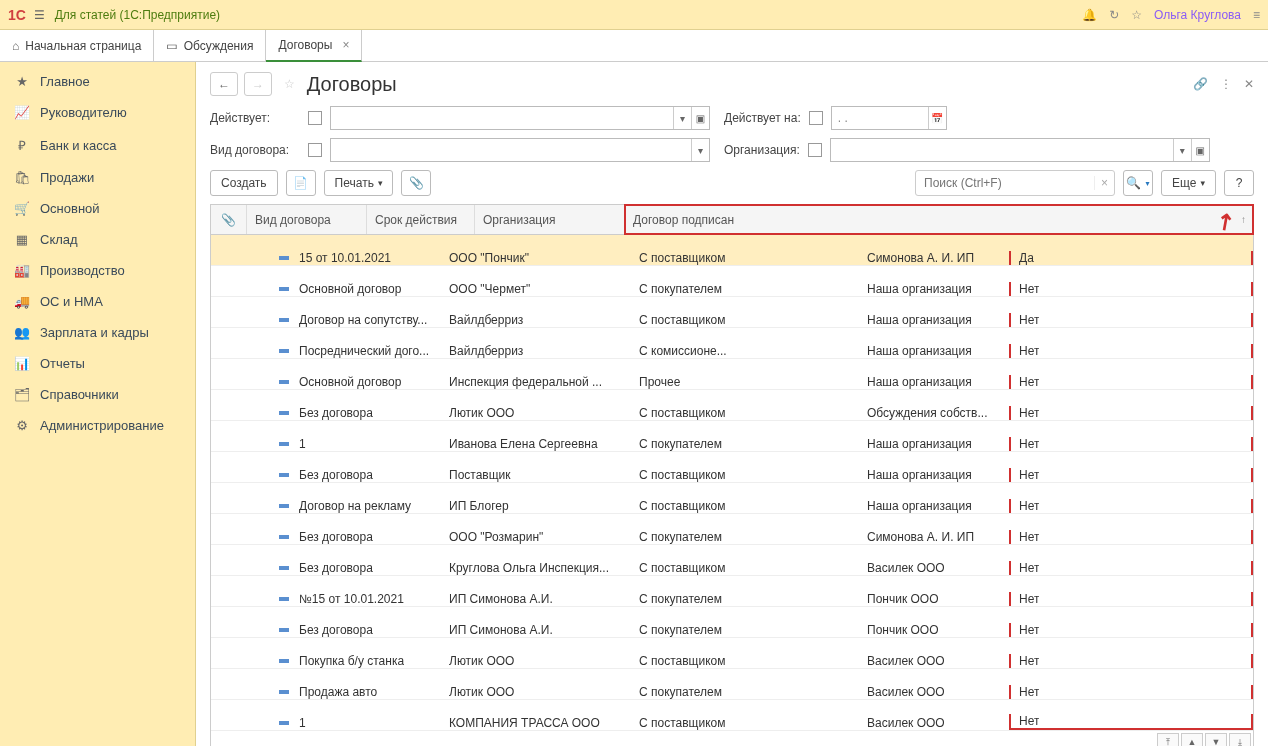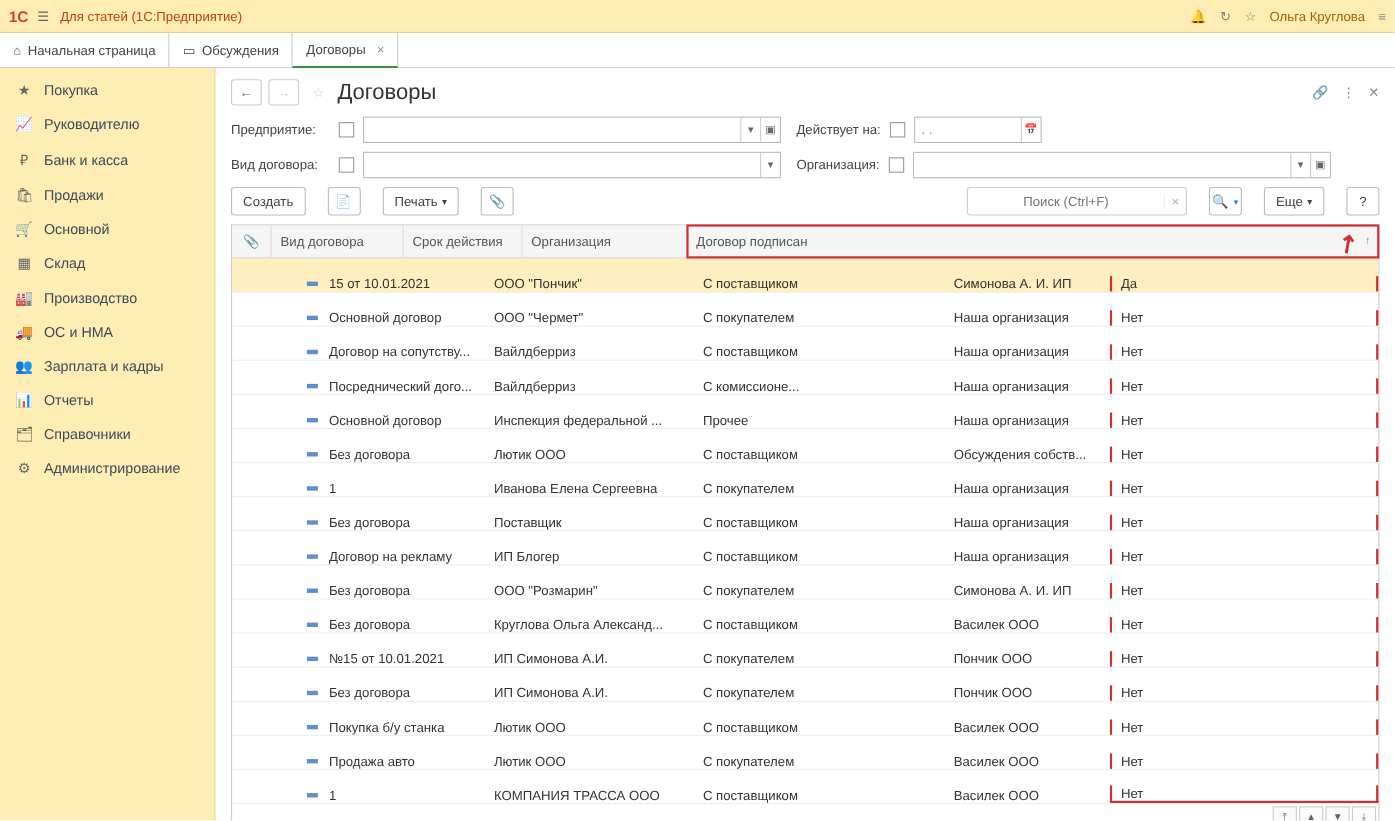--- a/index.html
+++ b/index.html
@@ -1,23 +1,23 @@
 <!DOCTYPE html>
 <html><head>
 <meta charset="utf-8">
 <style>
 * { box-sizing: border-box; margin: 0; padding: 0; }
 body { font-family: Arial, sans-serif; font-size: 12px; background: #fff; color: #333; }
 .app-header { background: #ffedb3; height: 30px; display: flex; align-items: center; padding: 0 8px; border-bottom: 1px solid #e0d090; }
 .app-header .logo { color: #d04040; font-weight: bold; font-size: 14px; margin-right: 8px; }
 .app-header .hamburger { margin-right: 10px; cursor: pointer; color: #666; }
-.app-header .title { flex: 1; color: #c2410c; }
+.app-header .title { flex: 1; color: #4d7c0f; }
 .app-header .right-icons { display: flex; gap: 12px; align-items: center; color: #888; }
 .app-header .right-icons span { cursor: pointer; }
-.app-header .user { color: #a16207; }
+.app-header .user { color: #8b5cf6; }
 .tabs-bar { background: #fff; height: 32px; display: flex; align-items: center; border-bottom: 1px solid #ccc; }
 .tab { padding: 0 12px; height: 32px; display: flex; align-items: center; gap: 6px; border-right: 1px solid #ccc; cursor: pointer; color: #444; }
 .tab.active { border-bottom: 2px solid #3a8f3a; }
 .tab .home-icon { color: #666; }
 .tab .chat-icon { color: #444; }
 .tab .close-x { color: #888; margin-left: 4px; }
 .main-area { display: flex; height: calc(746px - 62px); }
 .sidebar { width: 196px; background: #ffedb3; border-right: 1px solid #e0d090; padding-top: 4px; }
 .sidebar-item { display: flex; align-items: center; gap: 10px; padding: 8px 14px; cursor: pointer; color: #3a4a5a; font-size: 13px; }
 .sidebar-item .si-icon { width: 16px; text-align: center; color: #666; }
@@ -29,25 +29,25 @@
 .page-title { font-size: 20px; color: #333; flex: 1; }
 .header-right { display: flex; gap: 12px; color: #888; }
 .header-right span { cursor: pointer; }
 .filter-row { display: flex; align-items: center; gap: 8px; margin-bottom: 8px; }
 .filter-label { min-width: 90px; color: #444; }
 .filter-check { width: 14px; height: 14px; border: 1px solid #999; cursor: pointer; }
 .filter-input { border: 1px solid #bbb; height: 24px; display: flex; align-items: center; background: #fff; }
 .filter-input .fi-body { flex: 1; padding: 0 6px; color: #888; }
 .filter-input .fi-btn { width: 18px; height: 100%; border-left: 1px solid #ccc; display: flex; align-items: center; justify-content: center; cursor: pointer; color: #666; font-size: 10px; }
 .date-input { width: 116px; }
-.toolbar { display: flex; align-items: center; gap: 20px; margin-bottom: 8px; }
+.toolbar { display: flex; align-items: center; gap: 8px; margin-bottom: 8px; }
 .tb-btn { border: 1px solid #bbb; background: #fff; height: 26px; padding: 0 10px; display: flex; align-items: center; cursor: pointer; border-radius: 3px; gap: 4px; color: #444; }
 .tb-btn.icon-only { padding: 0 6px; width: 30px; justify-content: center; }
 .tb-search { border: 1px solid #ccc; height: 26px; width: 200px; display: flex; align-items: center; border-radius: 3px; }
-.tb-search input { border: none; outline: none; flex: 1; padding: 0 8px; font-size: 12px; text-align: center; }
+.tb-search input { border: none; outline: none; flex: 1; padding: 0 8px; font-size: 12px; }
 .tb-search .clear-x { padding: 0 6px; color: #aaa; cursor: pointer; border-left: 1px solid #eee; }
 .toolbar-spacer { flex: 1; }
 .table-wrap { border: 1px solid #ccc; position: relative; }
 .table-header { display: flex; background: #f5f5f5; border-bottom: 1px solid #ccc; height: 30px; }
 .th { padding: 0 8px; display: flex; align-items: center; border-right: 1px solid #ddd; color: #555; cursor: pointer; position: relative; }
 .col-clip { width: 36px; justify-content: center; }
 .col-name { width: 194px; }
 .col-contr { width: 190px; }
 .col-type { width: 120px; }
 .col-period { width: 108px; }
@@ -98,21 +98,21 @@
     <div class="tab active">
       <span>Договоры</span>
       <span class="close-x">×</span>
     </div>
   </div>
 
 <div class="main-area">
   <div class="sidebar" id="sidebar">
       <div class="sidebar-item">
         <span class="si-icon">★</span>
-        <span>Покупка</span>
+        <span>Главное</span>
       </div>
       <div class="sidebar-item">
         <span class="si-icon">📈</span>
         <span>Руководителю</span>
       </div>
       <div class="sidebar-item">
         <span class="si-icon">₽</span>
         <span>Банк и касса</span>
       </div>
       <div class="sidebar-item">
@@ -160,21 +160,21 @@
       <span class="star-icon">☆</span>
       <span class="page-title">Договоры</span>
       <div class="header-right">
         <span>🔗</span>
         <span>⋮</span>
         <span>✕</span>
       </div>
     </div>
 
     <div class="filter-row">
-      <span class="filter-label">Предприятие:</span>
+      <span class="filter-label">Действует:</span>
       <div class="filter-check"></div>
       <div class="filter-input" style="width:380px">
         <div class="fi-body"></div>
           <div class="fi-btn">▾</div>
           <div class="fi-btn">▣</div>
       </div>
       <span class="filter-label" style="min-width:auto;margin-left:6px">Действует на:</span>
       <div class="filter-check"></div>
       <div class="filter-input date-input">
         <div class="fi-body">.  .</div>
@@ -498,21 +498,21 @@
           </div>
           <div class="tr">
             <div class="td col-clip"></div>
             <div class="td col-name">
               <div class="td-inner">
                 <span class="row-icon"></span>
                 <span class="td-text">Без договора</span>
               </div>
             </div>
             <div class="td col-contr">
-              <span class="td-text">Круглова Ольга Александ...</span>
+              <span class="td-text">Круглова Ольга Инспекция...</span>
             </div>
             <div class="td col-type">
               <span class="td-text">С поставщиком</span>
             </div>
             <div class="td col-period">
               <span class="td-text"></span>
             </div>
             <div class="td col-org">
               <span class="td-text">Василек ООО</span>
             </div>

